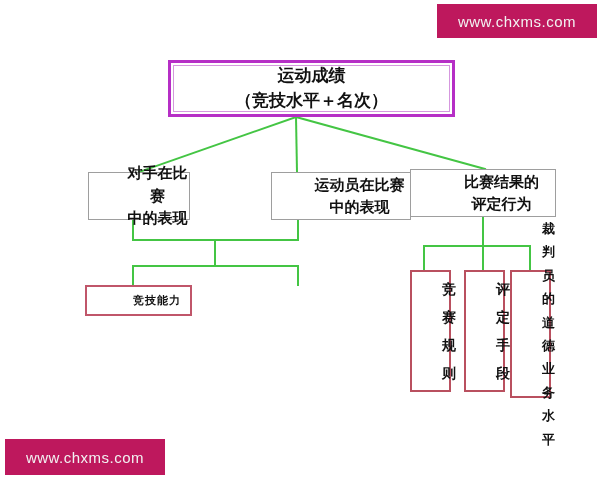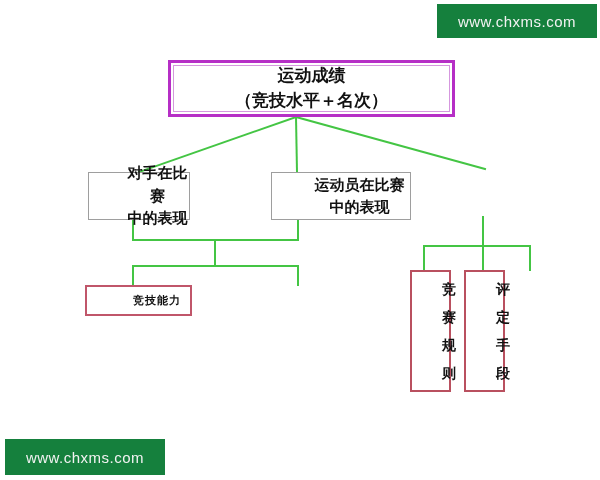--- a/index.html
+++ b/index.html
@@ -67,21 +67,21 @@
     border:2px solid #b9505f;
     font-size:14px; line-height:2.0;
   }
   .vleaf-1 { left:410px; top:270px; width:28px; height:122px; }
   .vleaf-2 { left:464px; top:270px; width:28px; height:122px; }
   .vleaf-3 { left:510px; top:270px; width:40px; height:128px;
              font-size:13px; line-height:1.8; letter-spacing:1px; }
   
   .watermark {
     position:absolute;
-    background:#15803d;
+    background:#be185d;
     color:#f2f2f2;
     font-size:15px;
     font-weight:normal;
     display:flex; align-items:center; justify-content:center;
     letter-spacing:0.5px;
   }
   .wm-top    { left:437px; top:4px;   width:160px; height:34px; }
   .wm-bottom { left:5px;   top:439px; width:160px; height:36px; }
 </style>
 </head>
@@ -113,28 +113,35 @@
 
   <div class="box root-box">
     <div class="root-inner">运动成绩
 （竞技水平＋名次）</div>
   </div>
 
   <div class="box branch branch-a">对手在比赛
 中的表现</div>
   <div class="box branch branch-b">运动员在比赛
 中的表现</div>
+  <div class="box branch branch-c">比赛结果的
+评定行为</div>
 
   <div class="box leaf leaf-1">竞技能力</div>
 
   <div class="box vleaf vleaf-1">竞
 赛
 规
 则</div>
   <div class="box vleaf vleaf-2">评
 定
 手
 段</div>
+  <div class="box vleaf vleaf-3">裁判
+员的
+道德
+业务
+水平</div>
 
   <div class="watermark wm-top">www.chxms.com</div>
   <div class="watermark wm-bottom">www.chxms.com</div>
 
 </div>
 
 </body></html>

